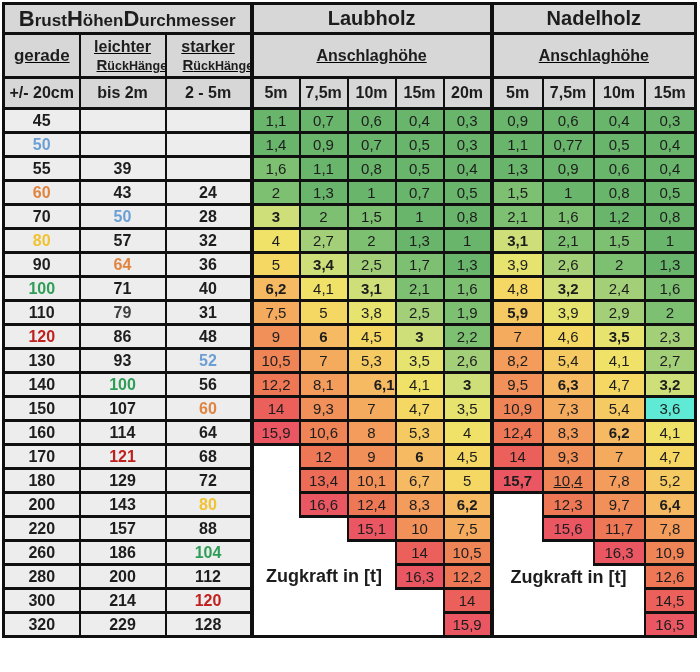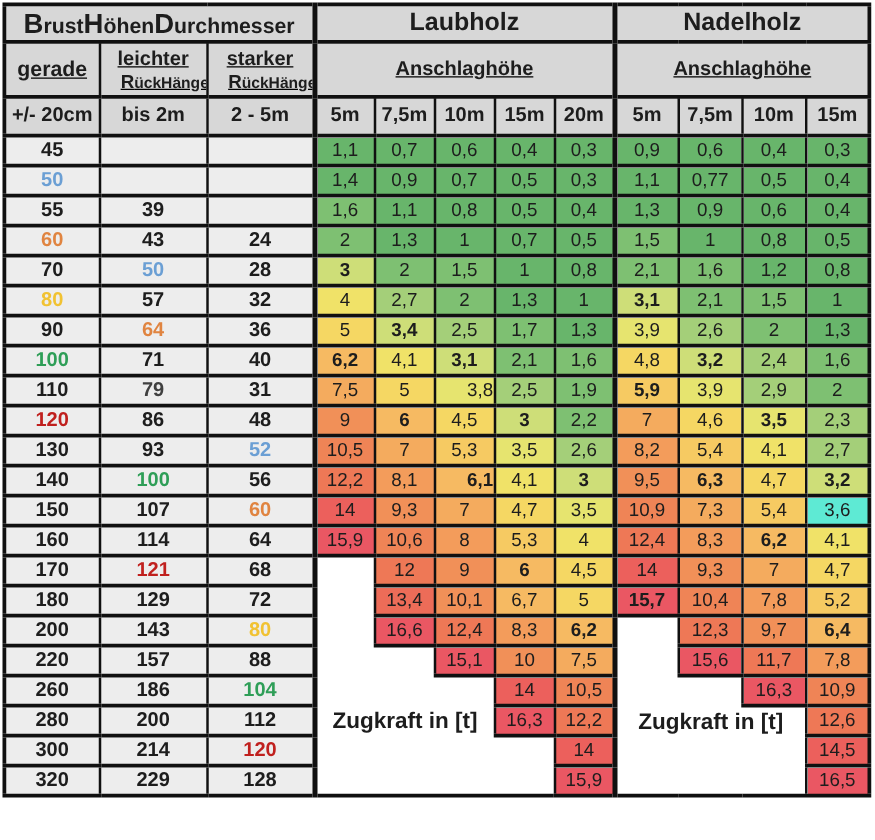--- a/index.html
+++ b/index.html
@@ -206,21 +206,21 @@
         <td class="dc b" style="background: rgb(206, 222, 120);">3,2</td>
         <td class="dc" style="background: rgb(164, 207, 121);">2,4</td>
         <td class="dc" style="background: rgb(126, 192, 114);">1,6</td>
       </tr>
       <tr>
         <td class="lc">110</td>
         <td class="lc" style="color: #404040; margin-top: 36px;">79</td>
         <td class="lc div-r">31</td>
         <td class="dc" style="background: rgb(244, 171, 94);">7,5</td>
         <td class="dc" style="background: rgb(245, 215, 99);">5</td>
-        <td class="dc" style="background: rgb(230, 228, 111); text-align: right;">3,8</td>
+        <td class="dc" style="background: rgb(230, 228, 111);">3,8</td>
         <td class="dc" style="background: rgb(164, 207, 121);">2,5</td>
         <td class="dc div-r" style="background: rgb(126, 192, 114);">1,9</td>
         <td class="dc b" style="background: rgb(246, 202, 98);">5,9</td>
         <td class="dc" style="background: rgb(230, 228, 111);">3,9</td>
         <td class="dc" style="background: rgb(164, 207, 121);">2,9</td>
         <td class="dc" style="background: rgb(126, 192, 114);">2</td>
       </tr>
       <tr>
         <td class="lc" style="color: rgb(192, 32, 30);">120</td>
         <td class="lc">86</td>
@@ -308,21 +308,21 @@
       <tr>
         <td class="lc">180</td>
         <td class="lc">129</td>
         <td class="lc div-r">72</td>
         <td class="ec"></td>
         <td class="dc" style="background: rgb(237, 108, 88);">13,4</td>
         <td class="dc" style="background: rgb(241, 144, 88);">10,1</td>
         <td class="dc" style="background: rgb(246, 186, 98); margin-left: 34px;">6,7</td>
         <td class="dc div-r" style="background: rgb(245, 215, 99);">5</td>
         <td class="dc" style="background: rgb(234, 87, 99); font-weight: bold;">15,7</td>
-        <td class="dc" style="background: rgb(239, 132, 86);">10,4</td>
+        <td class="dc" style="background: rgb(239, 132, 86); text-decoration: underline;">10,4</td>
         <td class="dc" style="background: rgb(243, 156, 91);">7,8</td>
         <td class="dc" style="background: rgb(246, 202, 98);">5,2</td>
       </tr>
       <tr>
         <td class="lc">200</td>
         <td class="lc">143</td>
         <td class="lc div-r" style="color: rgb(241, 194, 50);">80</td>
         <td class="ec"></td>
         <td class="dc" style="background: rgb(234, 87, 99);">16,6</td>
         <td class="dc" style="background: rgb(238, 120, 86);">12,4</td>

